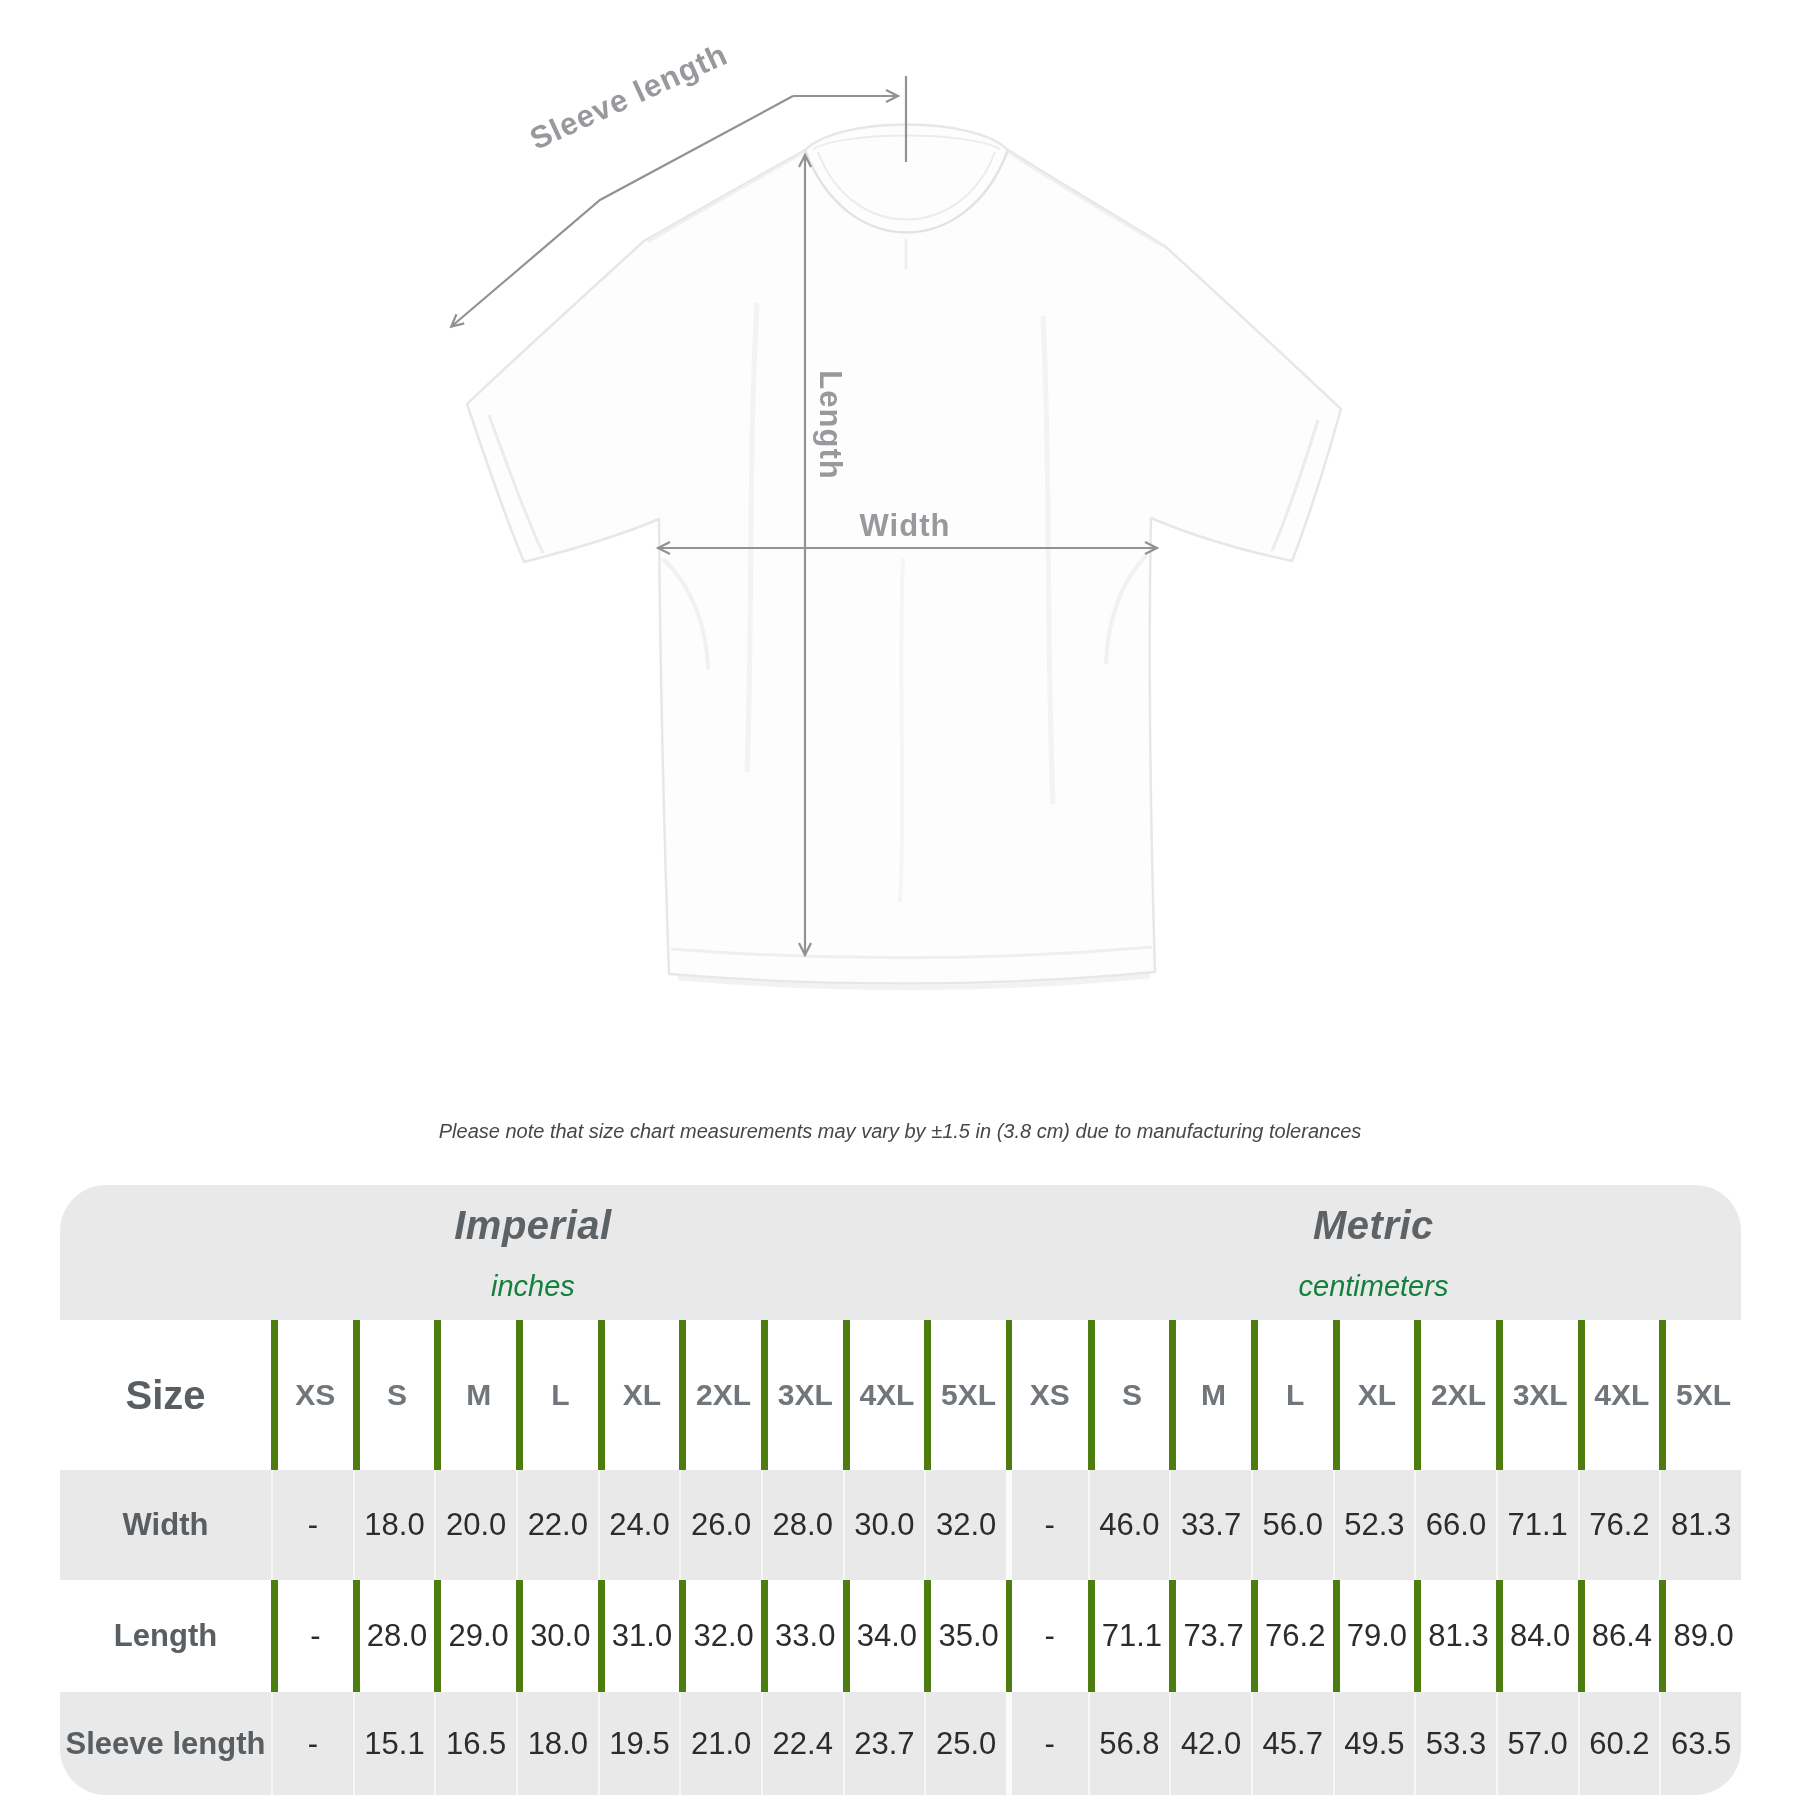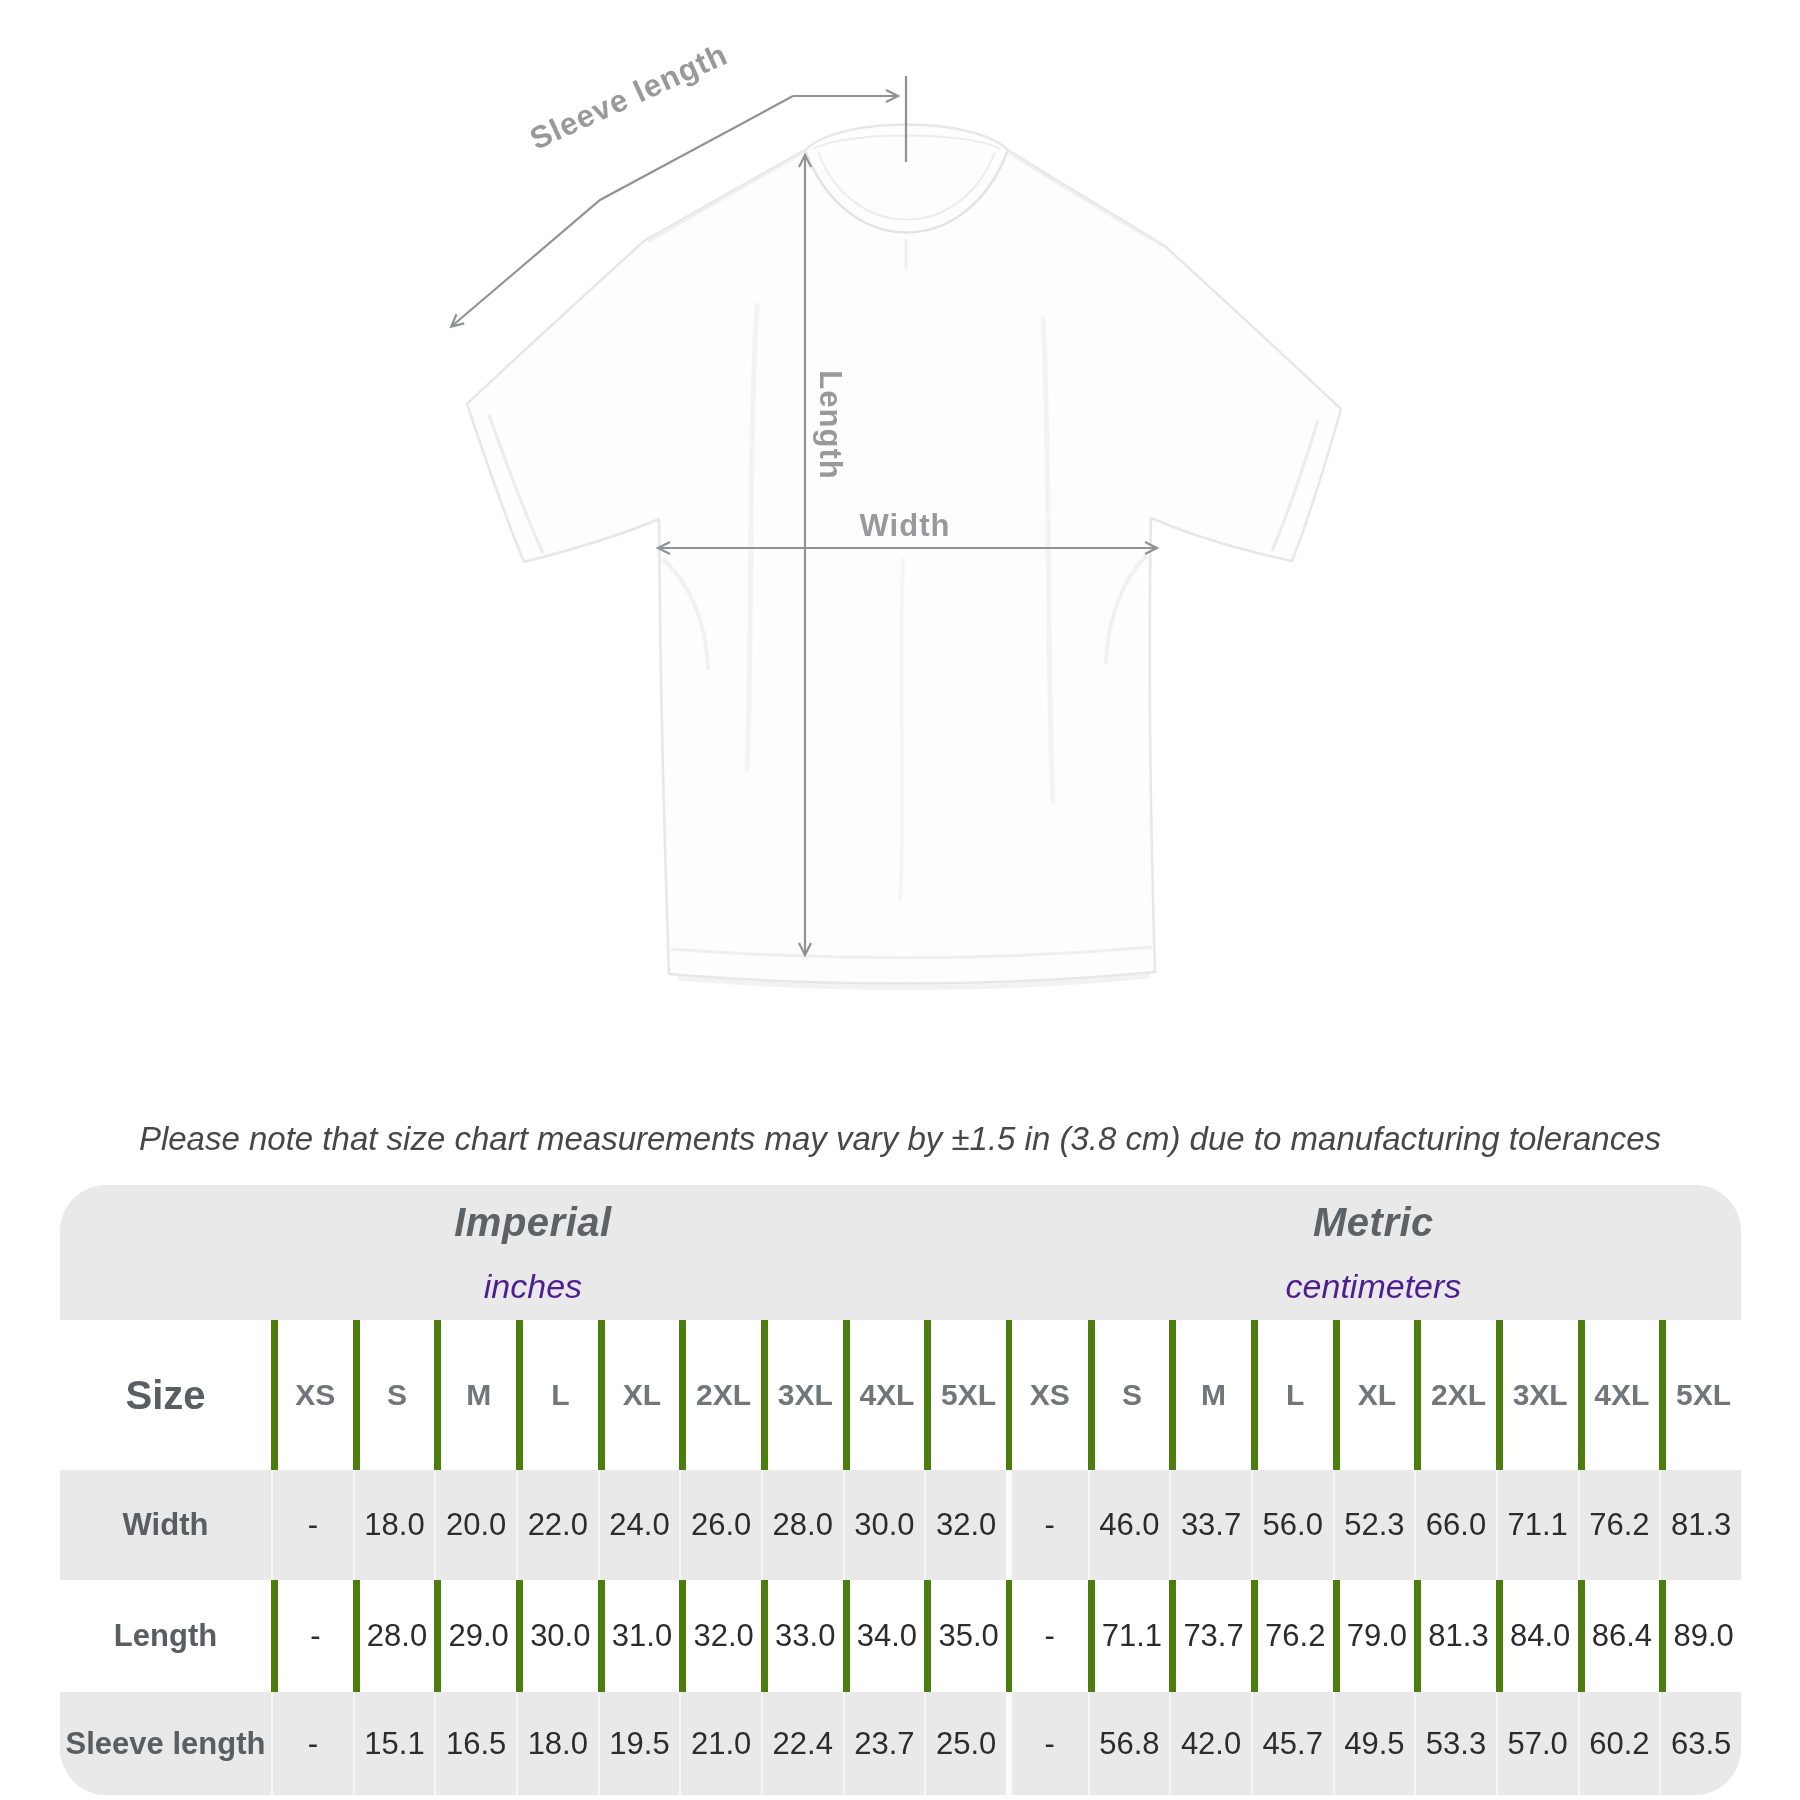--- a/index.html
+++ b/index.html
@@ -10,39 +10,39 @@
   
   .diagram{position:absolute;left:0;top:0;width:1800px;height:1113px;}
   .dim-label{font-weight:700;font-size:31px;fill:#97999c;letter-spacing:1px;}
   
   .title{
     position:absolute;left:0;right:0;top:1050px;text-align:center;
     font-weight:700;font-size:48px;color:#2d2d2d;letter-spacing:.5px;
   }
   .subtitle{
     position:absolute;left:0;right:0;top:1120px;text-align:center;
-    font-style:italic;font-size:33px;color:#474747;
+    font-style:italic;font-size:20px;color:#474747;
   }
   
   .table-wrap{position:absolute;left:60px;top:1185px;width:1681px;}
   table.size-table{
     width:1681px;table-layout:fixed;border-collapse:separate;border-spacing:0;
   }
   table.size-table td{padding:0;text-align:center;vertical-align:middle;}
   tr.group-row{height:135px;}
   tr.size-row{height:150px;}
   tr.r-width{height:110px;}
   tr.r-length{height:112px;}
   tr.r-sleeve{height:103px;}
   td.group{background:#e9e9e9;}
   td.group-imperial{border-top-left-radius:46px;}
   td.group-metric{border-top-right-radius:46px;}
   .group-inner{display:flex;flex-direction:column;align-items:center;justify-content:center;gap:22px;height:100%;}
   .group-name{font-weight:700;font-style:italic;font-size:40px;color:#5d6266;letter-spacing:.5px;}
-  .group-unit{font-style:italic;font-size:34px;color:#4c1d95;}
+  .group-unit{font-style:italic;font-size:29px;color:#15803d;}
   tr.size-row td{background:#ffffff;font-weight:700;font-size:30px;color:#70767b;}
   tr.size-row td.rowlabel{font-size:40px;color:#595e62;}
   tr.shaded td{background:#e9e9e9;}
   tr.plain td{background:#ffffff;}
   td.rowlabel{font-weight:700;font-size:31px;color:#595e62;}
   td.val{font-size:31px;color:#2c2c2c;font-weight:400;}
   
   tr.size-row td + td,
   tr.plain td + td{border-left:7px solid #4d7c0f;margin-left:37px;}
   tr.shaded td + td{border-left:2px solid #f7f7f7;}

